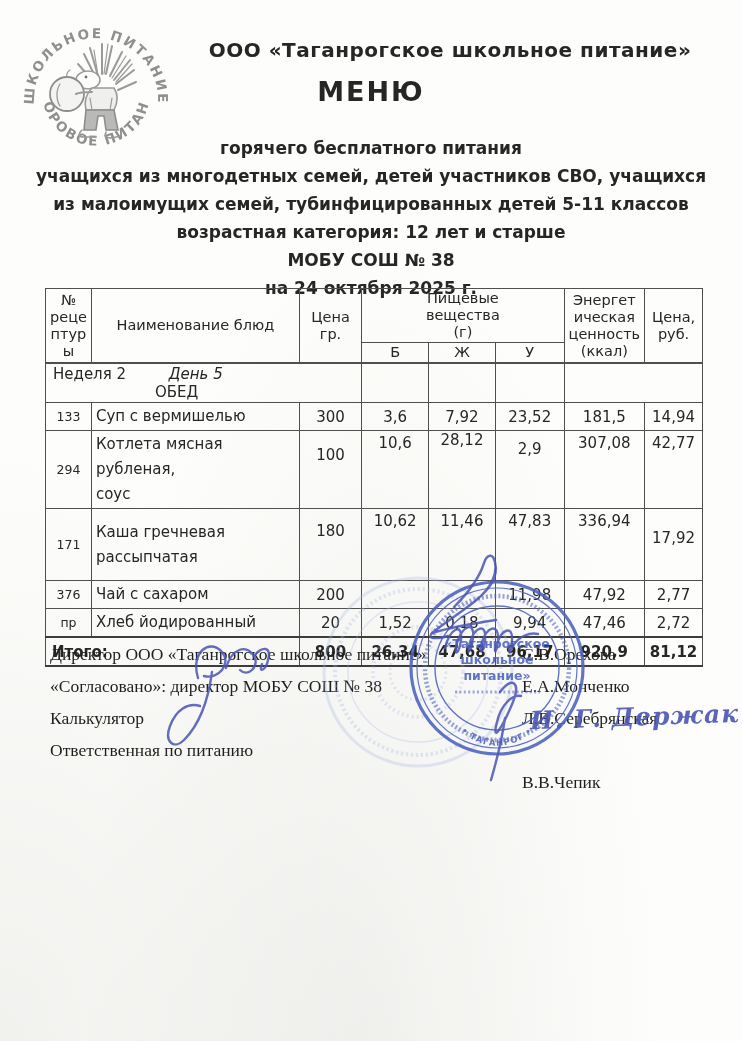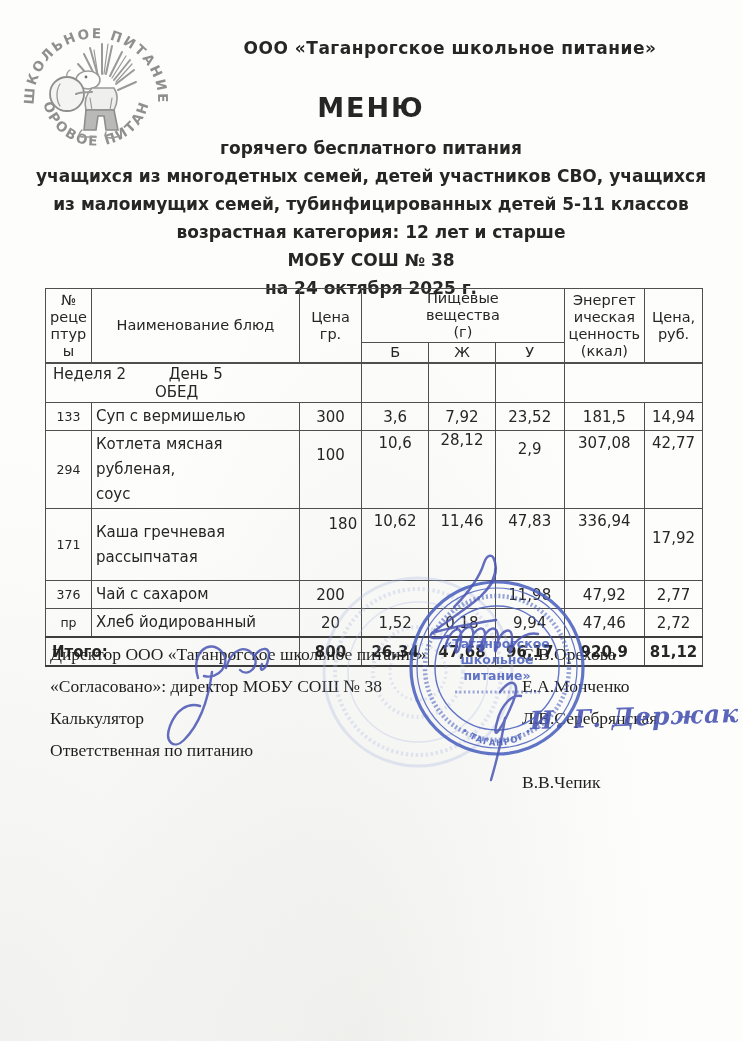--- a/index.html
+++ b/index.html
@@ -9,38 +9,38 @@
       radial-gradient(ellipse at 50% 105%, rgba(180,180,175,.18), rgba(0,0,0,0) 55%),
       radial-gradient(ellipse at 0% 100%, rgba(170,170,165,.15), rgba(0,0,0,0) 40%),
       #fdfdfb;
     overflow:hidden;
     font-family:"DejaVu Sans",sans-serif;color:#262626;
   }
   
   .logo{position:absolute;left:20px;top:14px;width:152px;height:152px;}
   
   .company{position:absolute;left:180px;top:38px;width:540px;text-align:center;
-    font-size:17px;font-weight:bold;letter-spacing:.5px;}
-  .title{position:absolute;left:0;top:92px;width:742px;text-align:center;
+    font-size:20px;font-weight:bold;letter-spacing:.5px;}
+  .title{position:absolute;left:0;top:76px;width:742px;text-align:center;
     font-size:27px;font-weight:bold;letter-spacing:2px;}
   .subtitle{position:absolute;left:0;top:134px;width:742px;text-align:center;
     font-size:17px;font-weight:bold;line-height:28px;white-space:pre-line;}
   
   table.menu{position:absolute;left:45px;top:288px;width:658px;border-collapse:collapse;
     font-size:15px;}
   table.menu th,table.menu td{border:1px solid #4f4f4f;padding:1px 4px;vertical-align:middle;}
   table.menu th{font-weight:normal;font-size:14.5px;text-align:center;white-space:pre-line;line-height:17px;}
   th.no-hd{font-size:12px;line-height:13px;}
   td.c{text-align:center;}
   td.no{text-align:center;font-size:12.5px;vertical-align:top;padding-top:3px;}
   td.dish{text-align:left;white-space:pre-line;line-height:25px;padding-left:7px;}
   tr.week td{border-top:2px solid #4f4f4f;}
   tr.week .wk{display:inline-block;}
   tr.week .wk.w1{margin-left:3px;}
-  tr.week .wk.w2{margin-left:38px;}
+  tr.week .wk.w2{margin-left:38px;font-style:italic;}
   tr.week .wk.w3{margin-left:105px;}
   tr.total td{font-weight:bold;border-top:2px solid #3d3d3d;border-bottom:2px solid #3d3d3d;}
   tr.total td.lbl{text-align:left;padding-left:6px;margin-left:48px;}
   tr.r1 td{height:25px;} tr.r2 td{height:50px;}
   
   .sigblock{position:absolute;left:50px;top:590px;width:660px;
     font-family:"Liberation Serif",serif;font-size:17.5px;color:#1f1f1f;margin-top:48px;}
   .sigrow{position:relative;height:32px;}
   .sigrow .role{position:absolute;left:0;top:6px;}
   .sigrow .name{position:absolute;left:472px;top:6px;}
@@ -161,21 +161,21 @@
       <td class="c" style="vertical-align:top;padding-top:3px;">10,6</td>
       <td class="c" style="vertical-align:top;padding-top:0;">28,12</td>
       <td class="c" style="vertical-align:top;padding-top:9px;">2,9</td>
       <td class="c" style="vertical-align:top;padding-top:3px;">307,08</td>
       <td class="c" style="vertical-align:top;padding-top:3px;">42,77</td>
     </tr>
     <tr class="r2">
       <td class="no">171</td>
       <td class="dish">Каша гречневая
 рассыпчатая</td>
-      <td class="c" style="vertical-align:top;padding-top:6px;text-align:right;">180</td>
+      <td class="c" style="vertical-align:top;padding-top:13px;">180</td>
       <td class="c" style="vertical-align:top;padding-top:3px;">10,62</td>
       <td class="c" style="vertical-align:top;padding-top:3px;">11,46</td>
       <td class="c" style="vertical-align:top;padding-top:3px;">47,83</td>
       <td class="c" style="vertical-align:top;padding-top:3px;">336,94</td>
       <td class="c" style="vertical-align:top;padding-top:20px;">17,92</td>
     </tr>
     <tr class="r1">
       <td class="no">376</td>
       <td class="dish">Чай с сахаром</td>
       <td class="c">200</td>

